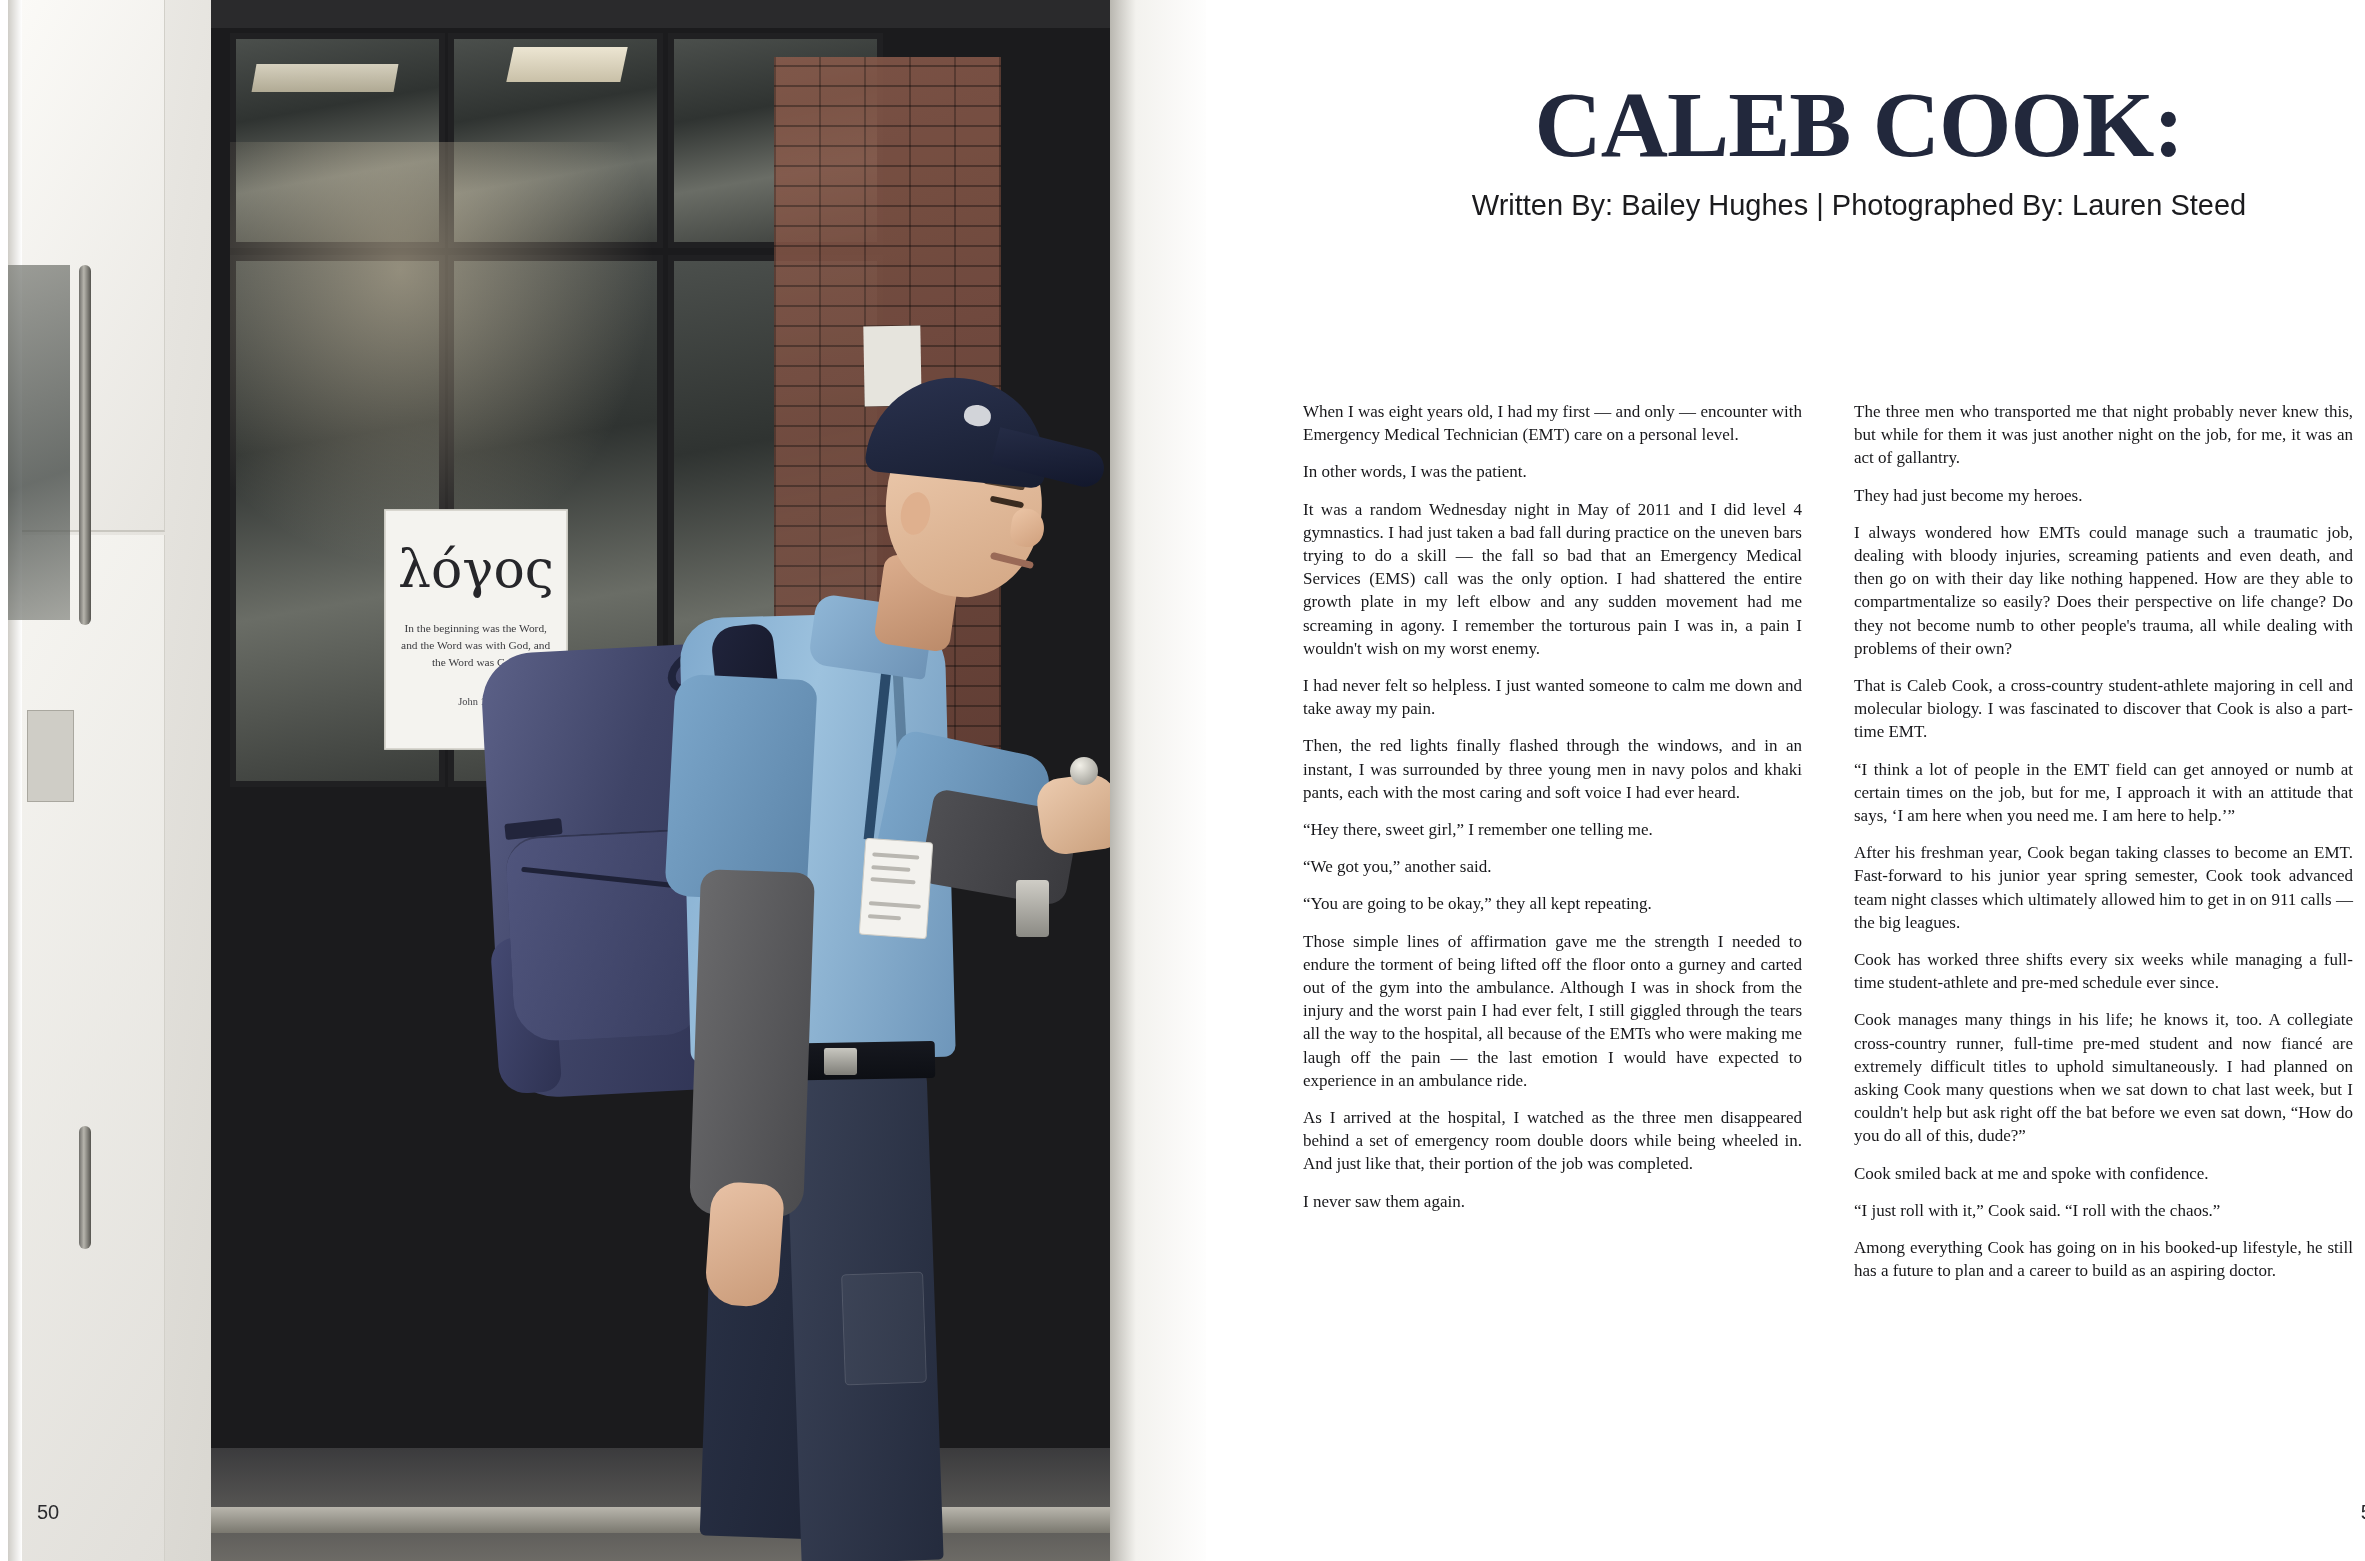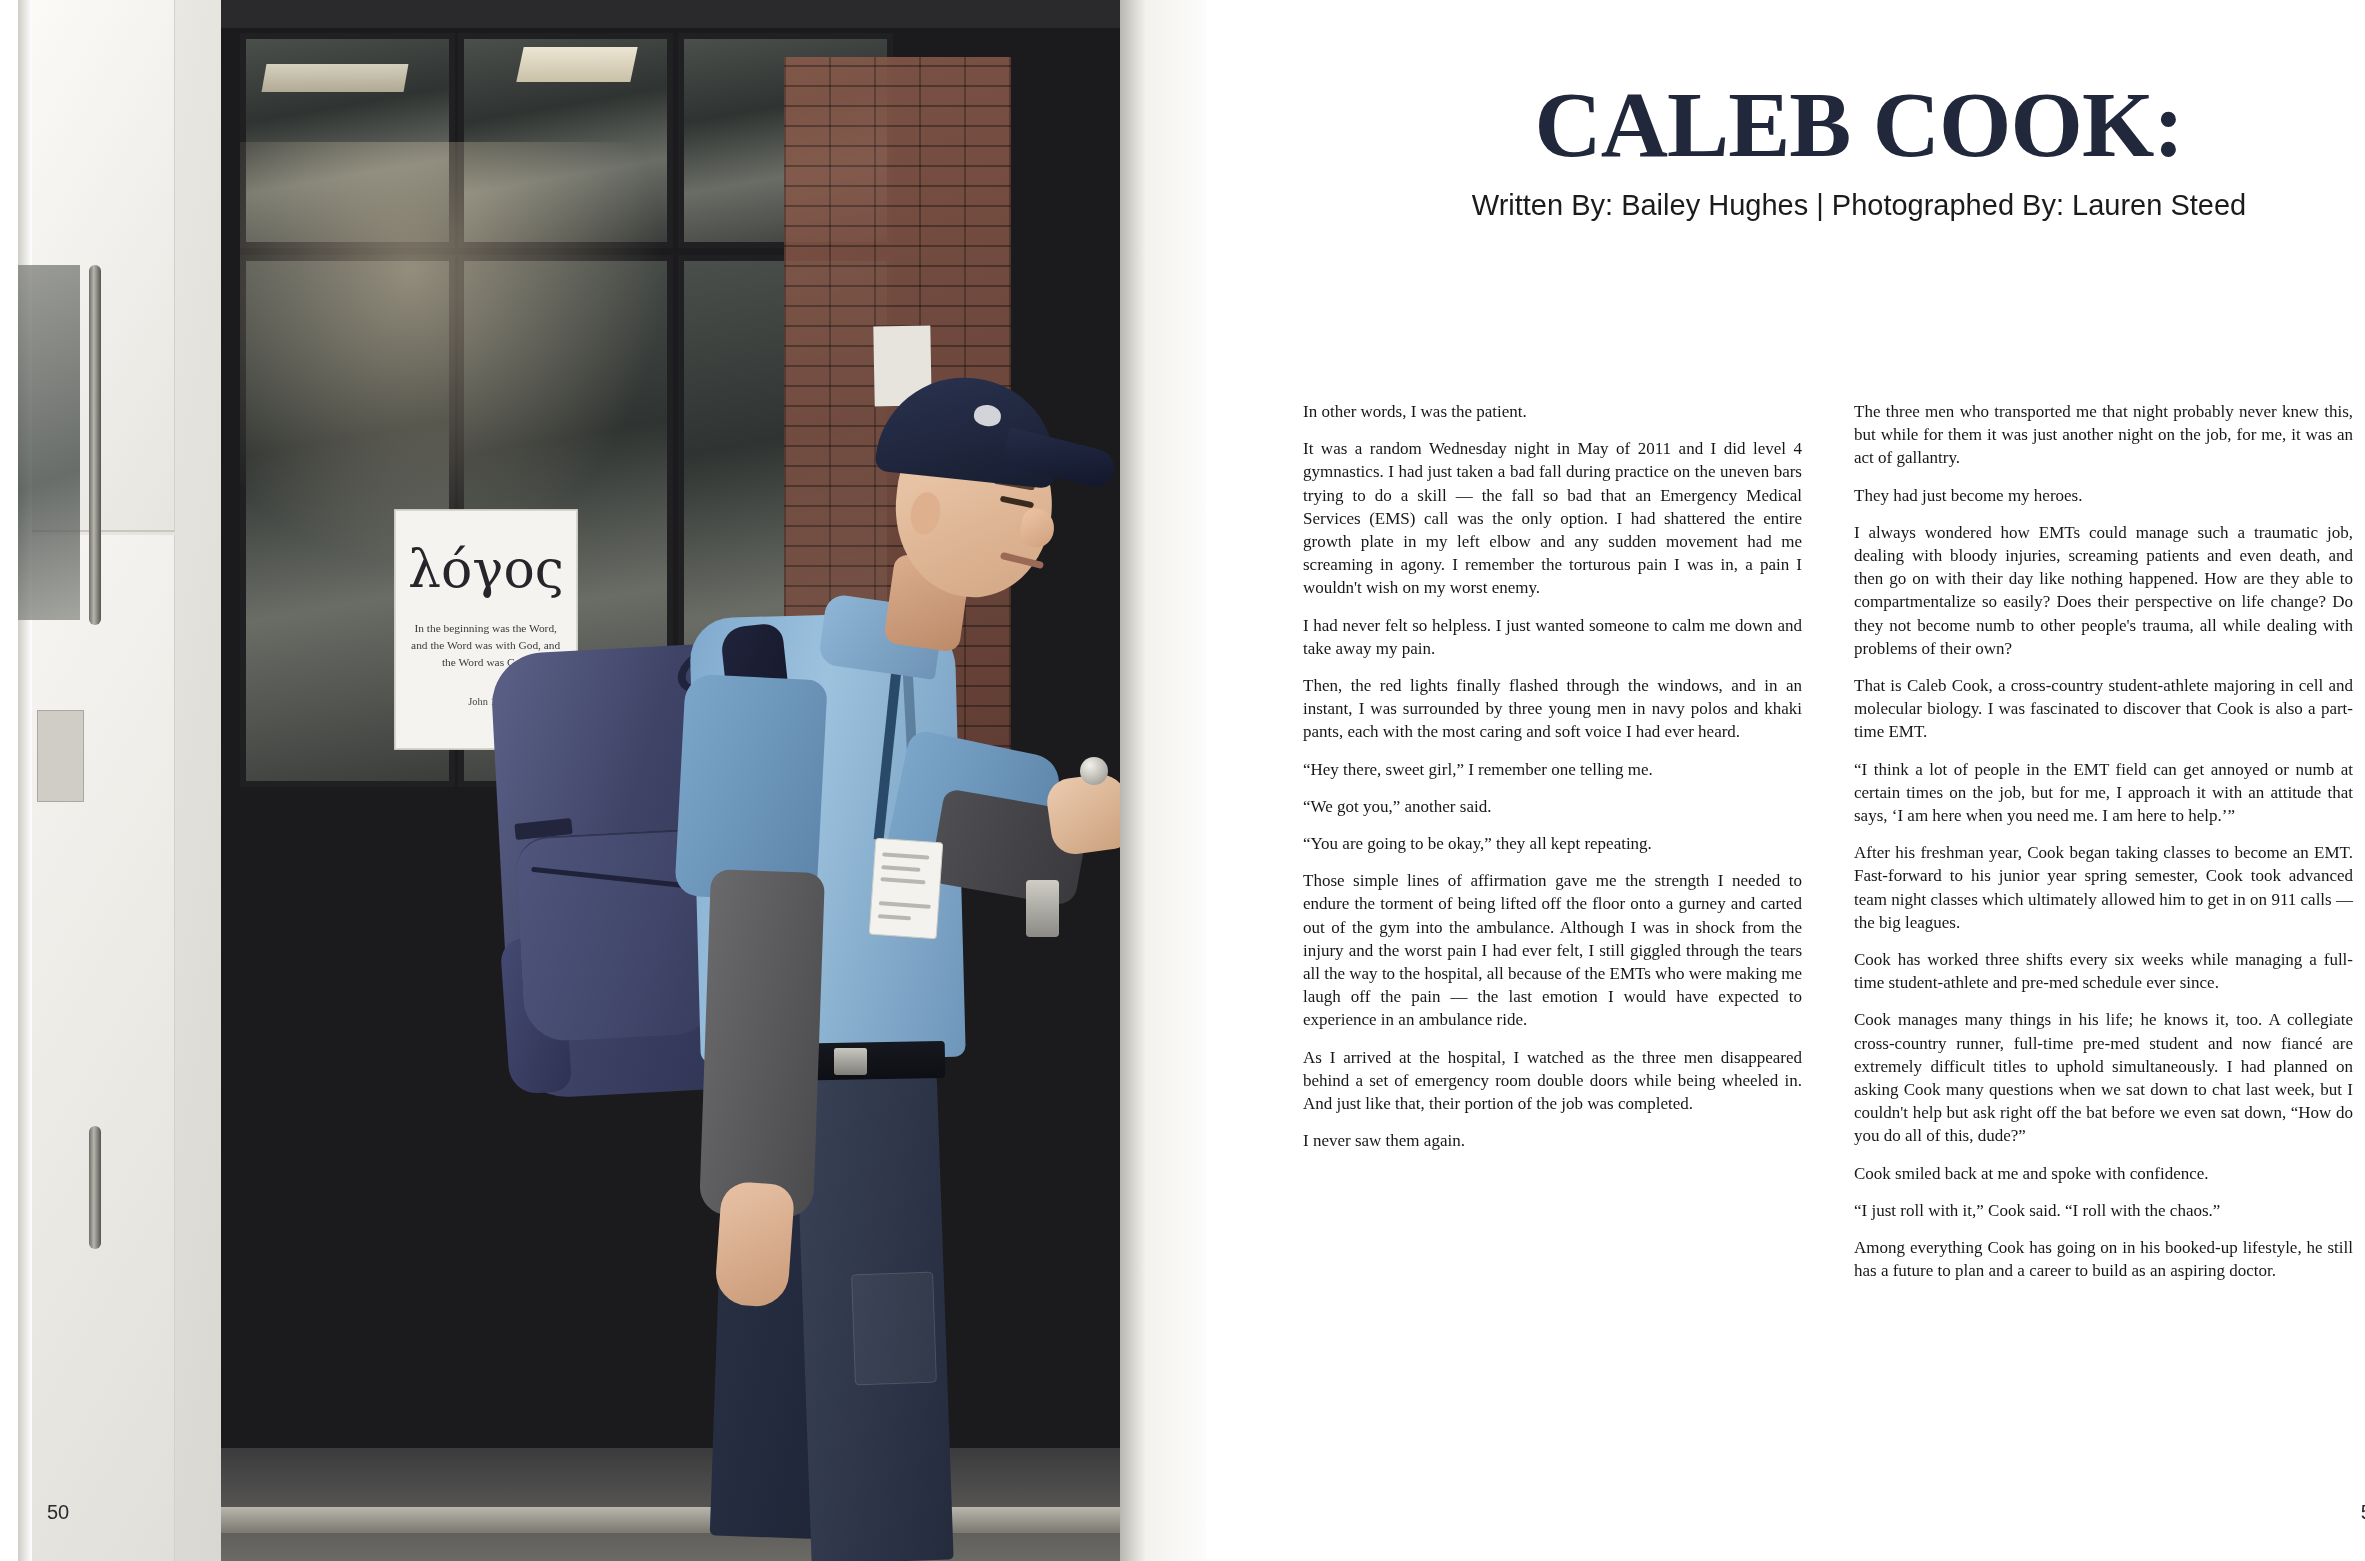--- a/index.html
+++ b/index.html
@@ -11,21 +11,21 @@
     width: 2413px;
     height: 1561px;
     position: relative;
     overflow: hidden;
     font-family: "Liberation Serif", serif;
   }
 
   
   .photo-page {
     position: absolute;
-    left: 18px;
+    left: 8px;
     top: 0;
     width: 1206px;
     height: 1561px;
     overflow: hidden;
     background: #fdba74;
   }
 
   
   .wall-left {
     position: absolute;
@@ -686,20 +686,21 @@
 
 <div class="article-page">
 
   <div class="title-block">
     <h1 class="headline">CALEB COOK:</h1>
     <div class="byline">Written By: Bailey Hughes | Photographed By: Lauren Steed</div>
   </div>
 
   <div class="columns">
     <div class="col">
+      <p>When I was eight years old, I had my first — and only — encounter with Emergency Medical Technician (EMT) care on a personal level.</p>
       <p>In other words, I was the patient.</p>
       <p>It was a random Wednesday night in May of 2011 and I did level 4 gymnastics. I had just taken a bad fall during practice on the uneven bars trying to do a skill — the fall so bad that an Emergency Medical Services (EMS) call was the only option. I had shattered the entire growth plate in my left elbow and any sudden movement had me screaming in agony. I remember the torturous pain I was in, a pain I wouldn't wish on my worst enemy.</p>
       <p>I had never felt so helpless. I just wanted someone to calm me down and take away my pain.</p>
       <p>Then, the red lights finally flashed through the windows, and in an instant, I was surrounded by three young men in navy polos and khaki pants, each with the most caring and soft voice I had ever heard.</p>
       <p>“Hey there, sweet girl,” I remember one telling me.</p>
       <p>“We got you,” another said.</p>
       <p>“You are going to be okay,” they all kept repeating.</p>
       <p>Those simple lines of affirmation gave me the strength I needed to endure the torment of being lifted off the floor onto a gurney and carted out of the gym into the ambulance. Although I was in shock from the injury and the worst pain I had ever felt, I still giggled through the tears all the way to the hospital, all because of the EMTs who were making me laugh off the pain — the last emotion I would have expected to experience in an ambulance ride.</p>
       <p>As I arrived at the hospital, I watched as the three men disappeared behind a set of emergency room double doors while being wheeled in. And just like that, their portion of the job was completed.</p>
       <p>I never saw them again.</p>

